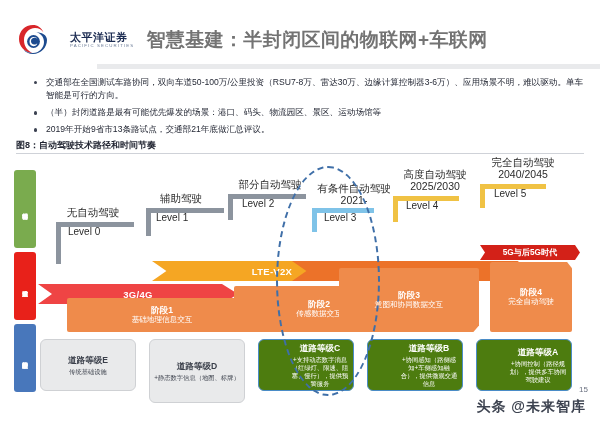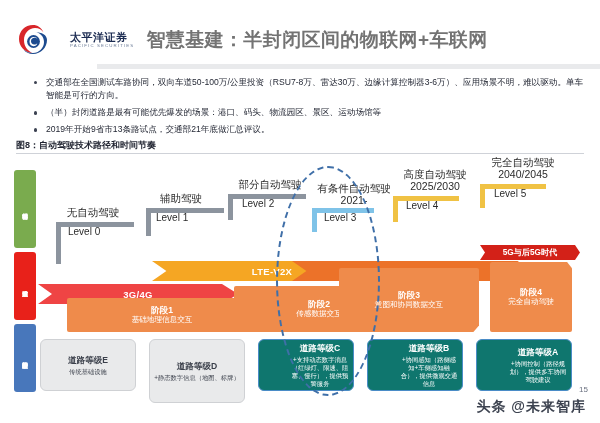--- a/index.html
+++ b/index.html
@@ -69,21 +69,21 @@
   
   .banner5g{position:absolute;background:#d32118;color:#fff;font-size:8.2px;font-weight:bold;
             display:flex;align-items:center;justify-content:center;}
 
   
   .road{position:absolute;border-radius:6px;display:flex;flex-direction:column;align-items:center;
         justify-content:center;text-align:center;padding:2px 4px;box-sizing:border-box;}
   .road .r1{font-size:8.6px;font-weight:bold;line-height:11px;}
   .road .r2{font-size:6.3px;line-height:8px;margin-top:2px;}
   .road.grey{background:#e9eaeb;border:1px solid #cfd1d4;color:#3a3f4a;}
-  .road.blue{background:#0f766e;border:1px solid #4a8cc7;color:#ffffff;padding-left:32px;}
+  .road.blue{background:#4d7c0f;border:1px solid #4a8cc7;color:#ffffff;padding-left:32px;}
 
   
   .ellipse{position:absolute;border:2.2px dashed #3f6fa8;border-radius:50%;}
 
   
   .page-no{position:absolute;right:12px;top:385px;font-size:8px;color:#6b7180;}
   .watermark{position:absolute;right:14px;top:398px;font-size:14px;font-weight:bold;color:#3d4350;letter-spacing:1px;}
 </style>
 </head>
 <body>

